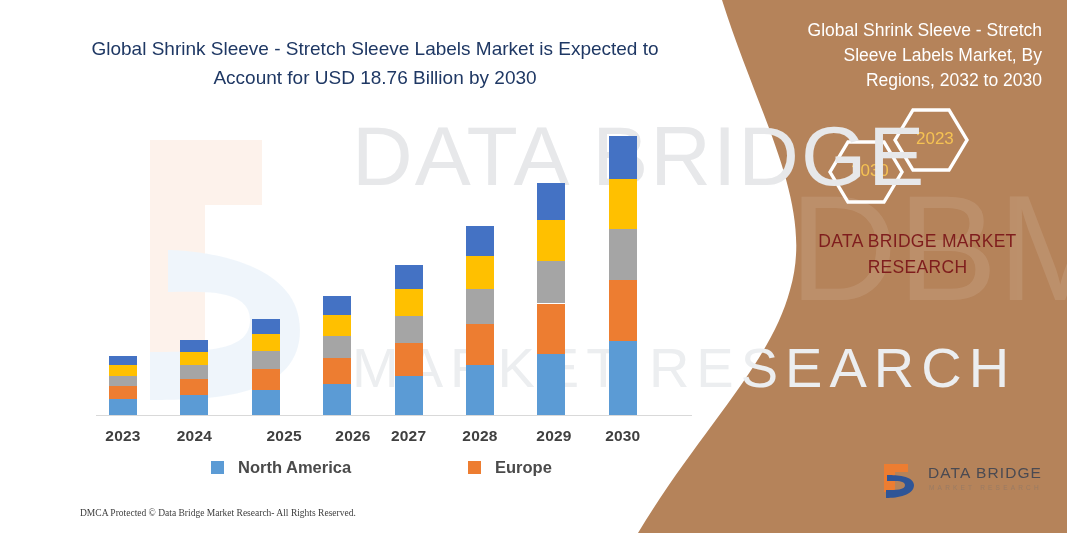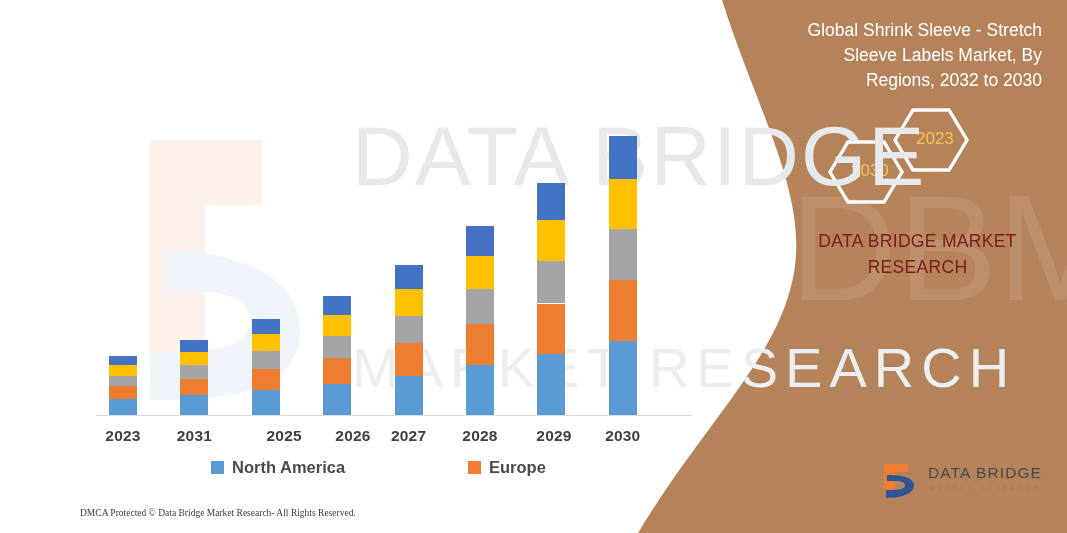--- a/index.html
+++ b/index.html
@@ -100,21 +100,21 @@
     top: 427px;
     width: 72px;
     text-align: center;
     color: #404040;
     font-size: 15.5px;
     font-weight: bold;
     letter-spacing: .2px;
   }
 
   #legend { position: absolute; left: 0px; top: 456px; width: 720px; height: 24px; }
-  .legend-item { position: absolute; display: flex; align-items: center; gap: 8px; }
+  .legend-item { position: absolute; display: flex; align-items: center; gap: 14px; }
   .legend-swatch { width: 13px; height: 13px; display:inline-block; }
   .legend-label { color: #4a4a4a; font-size: 16.5px; font-weight: bold; }
   #legend-0 { left: 211px; top: 2px; }
   #legend-1 { left: 468px; top: 2px; }
 
   #footer-left {
     position: absolute; left: 80px; top: 508px;
     color: #3d3d3d; font-family: "Liberation Serif", serif; font-size: 9.5px;
     white-space: nowrap;
   }
@@ -174,20 +174,21 @@
       <path d="M6 6 L6 34 L17 34 L17 14 L30 14 L30 6 Z" fill="#ED7D31"></path>
       <path d="M9 17 C 9 17, 36 16, 36 27 C 36 37, 20 40, 8 40 L8 32 C 18 32, 27 32, 27 27 C 27 22, 16 23, 9 23 Z" fill="#2f5597"></path>
     </svg>
     <div id="logo-text">DATA BRIDGE</div>
     <div id="logo-sub">MARKET RESEARCH</div>
   </div>
 
   <div class="wm-text" id="wm-line1">DATA BRIDGE</div>
   <div class="wm-text" id="wm-line2">MARKET RESEARCH</div>
 
+  <div id="chart-title">Global Shrink Sleeve - Stretch Sleeve Labels Market is Expected to Account for USD 18.76 Billion by 2030</div>
 
   <div id="plot">
     <div class="axis-line"></div>
     <div id="bars">
         <div class="bar-group" style="left: 109px; width: 28px; bottom: 118px; height: 59.0339px;">
           <div class="seg" style="background: rgb(91, 155, 213); height: 15.6135px; bottom: 0px;"></div>
           <div class="seg" style="background: rgb(237, 125, 49); height: 13.0856px; bottom: 15.6135px;"></div>
           <div class="seg" style="background: rgb(165, 165, 165); height: 10.7064px; bottom: 28.6991px;"></div>
           <div class="seg" style="background: rgb(255, 192, 0); height: 10.409px; bottom: 39.4055px;"></div>
           <div class="seg" style="background: rgb(68, 114, 196); height: 9.2194px; bottom: 49.8145px;"></div>
@@ -237,21 +238,21 @@
         <div class="bar-group" style="left: 608.8px; width: 28px; bottom: 118px; height: 278.961px;">
           <div class="seg" style="background: rgb(91, 155, 213); height: 73.6065px; bottom: 0px;"></div>
           <div class="seg" style="background: rgb(237, 125, 49); height: 60.967px; bottom: 73.6065px;"></div>
           <div class="seg" style="background: rgb(165, 165, 165); height: 51.3015px; bottom: 134.573px;"></div>
           <div class="seg" style="background: rgb(255, 192, 0); height: 50.2606px; bottom: 185.875px;"></div>
           <div class="seg" style="background: rgb(68, 114, 196); height: 42.8256px; bottom: 236.136px;"></div>
         </div>
       </div>
     <div id="ticks">
         <div class="tick-label" style="left: 87px;">2023</div>
-        <div class="tick-label" style="left: 158.4px;">2031</div>
+        <div class="tick-label" style="left: 158.4px;">2024</div>
         <div class="tick-label" style="left: 229.8px; text-align: right;">2025</div>
         <div class="tick-label" style="left: 317px;">2026</div>
         <div class="tick-label" style="left: 372.6px;">2027</div>
         <div class="tick-label" style="left: 444px;">2028</div>
         <div class="tick-label" style="left: 518px;">2029</div>
         <div class="tick-label" style="left: 586.8px;">2030</div>
       </div>
   </div>
 
   <div id="legend">

